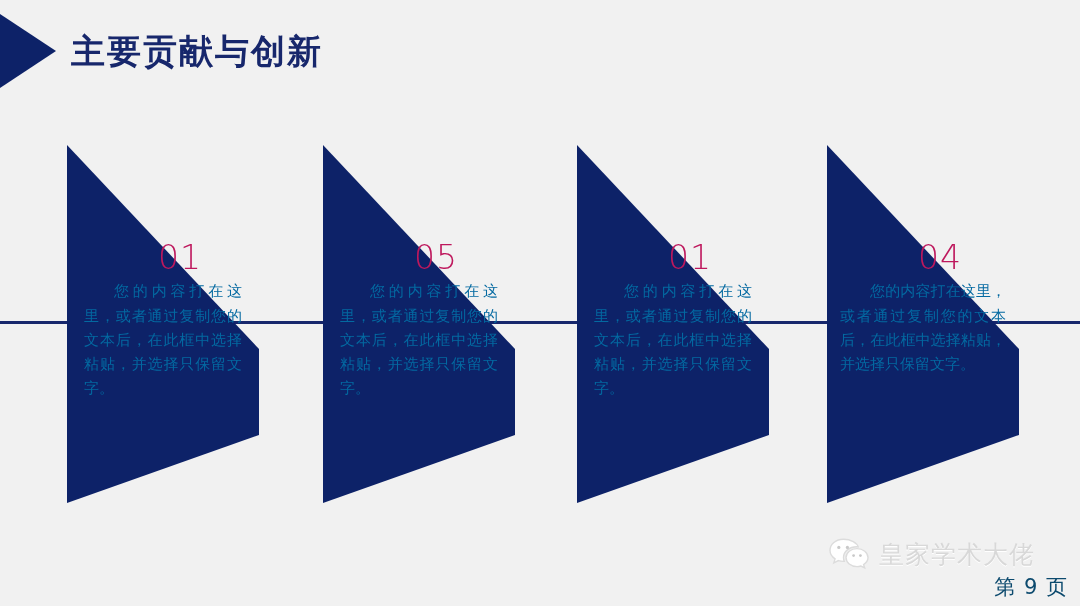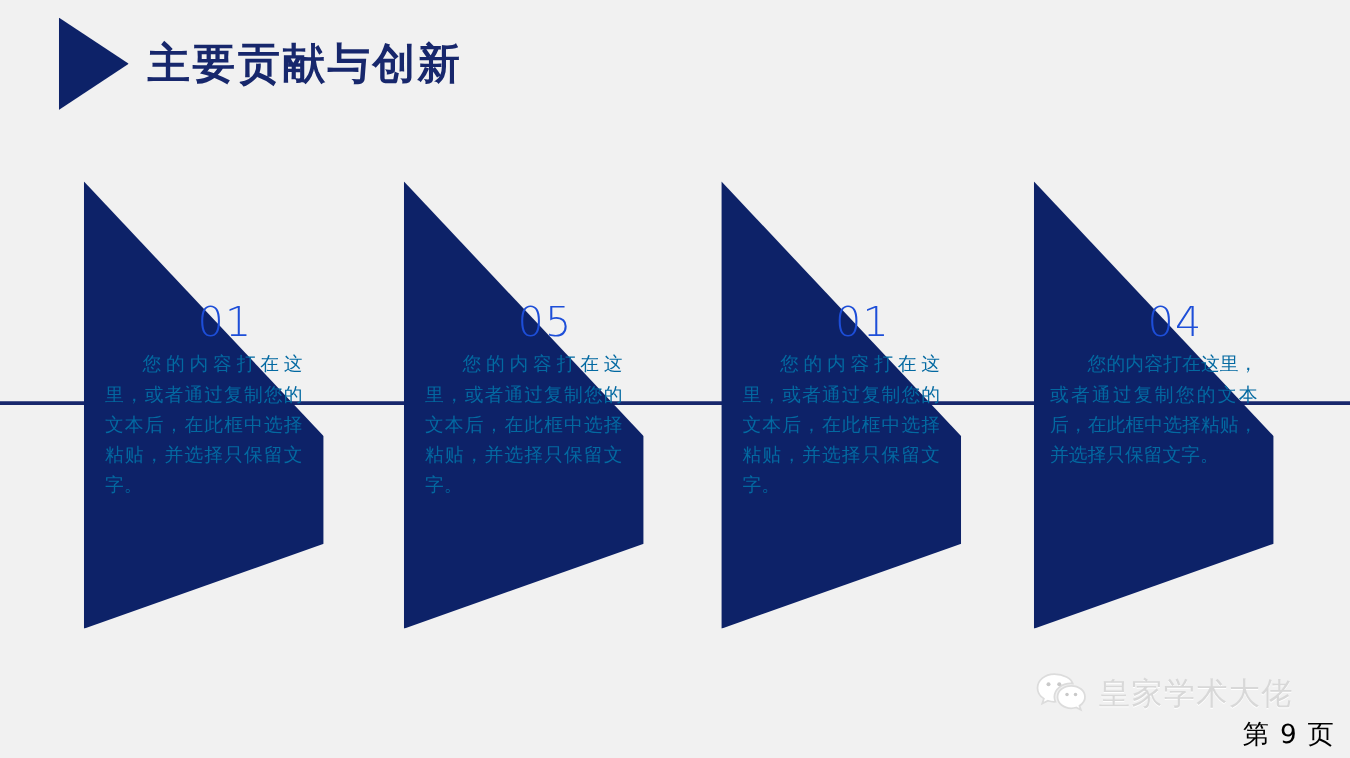--- a/index.html
+++ b/index.html
@@ -21,21 +21,20 @@
   }
 
   
   .header {
     position: absolute;
     left: 0;
     top: 12px;
     height: 78px;
     display: flex;
     align-items: center;
-    margin-left: 47px;
   }
   .header-arrow {
     width: 56px;
     height: 74px;
     background: #0d2268;
     clip-path: polygon(0 0, 0 100%, 100% 50%);
     flex: none;
   }
   .header-title {
     margin-left: 15px;
@@ -82,21 +81,21 @@
     left: 0;
     top: 0;
     width: 192px;
     padding-top: 95px;
     box-sizing: border-box;
     text-align: center;
   }
   .card-num {
     font-size: 33px;
     font-weight: 300;
-    color: #1d4ed8;
+    color: #be185d;
     line-height: 1.1;
     letter-spacing: 1px;
     padding-left: 34px;
   }
   .card-text {
     margin: 3px auto 0;
     width: 158px;
     font-size: 15px;
     line-height: 1.62;
     color: #0369a1;
@@ -127,21 +126,21 @@
   .wm-brand {
     font-size: 25px;
     color: #d8d8d8;
     letter-spacing: 1px;
     line-height: 1;
     text-shadow: 0 1px 0 #ffffff;
   }
   .wm-page {
     margin-top: 6px;
     font-size: 21px;
-    color: #000000;
+    color: #0c4a6e;
     letter-spacing: 1px;
     line-height: 1;
   }
   .wechat-icon { display: block; }
 </style>
 </head>
 <body>
 
 <div class="slide">
 

